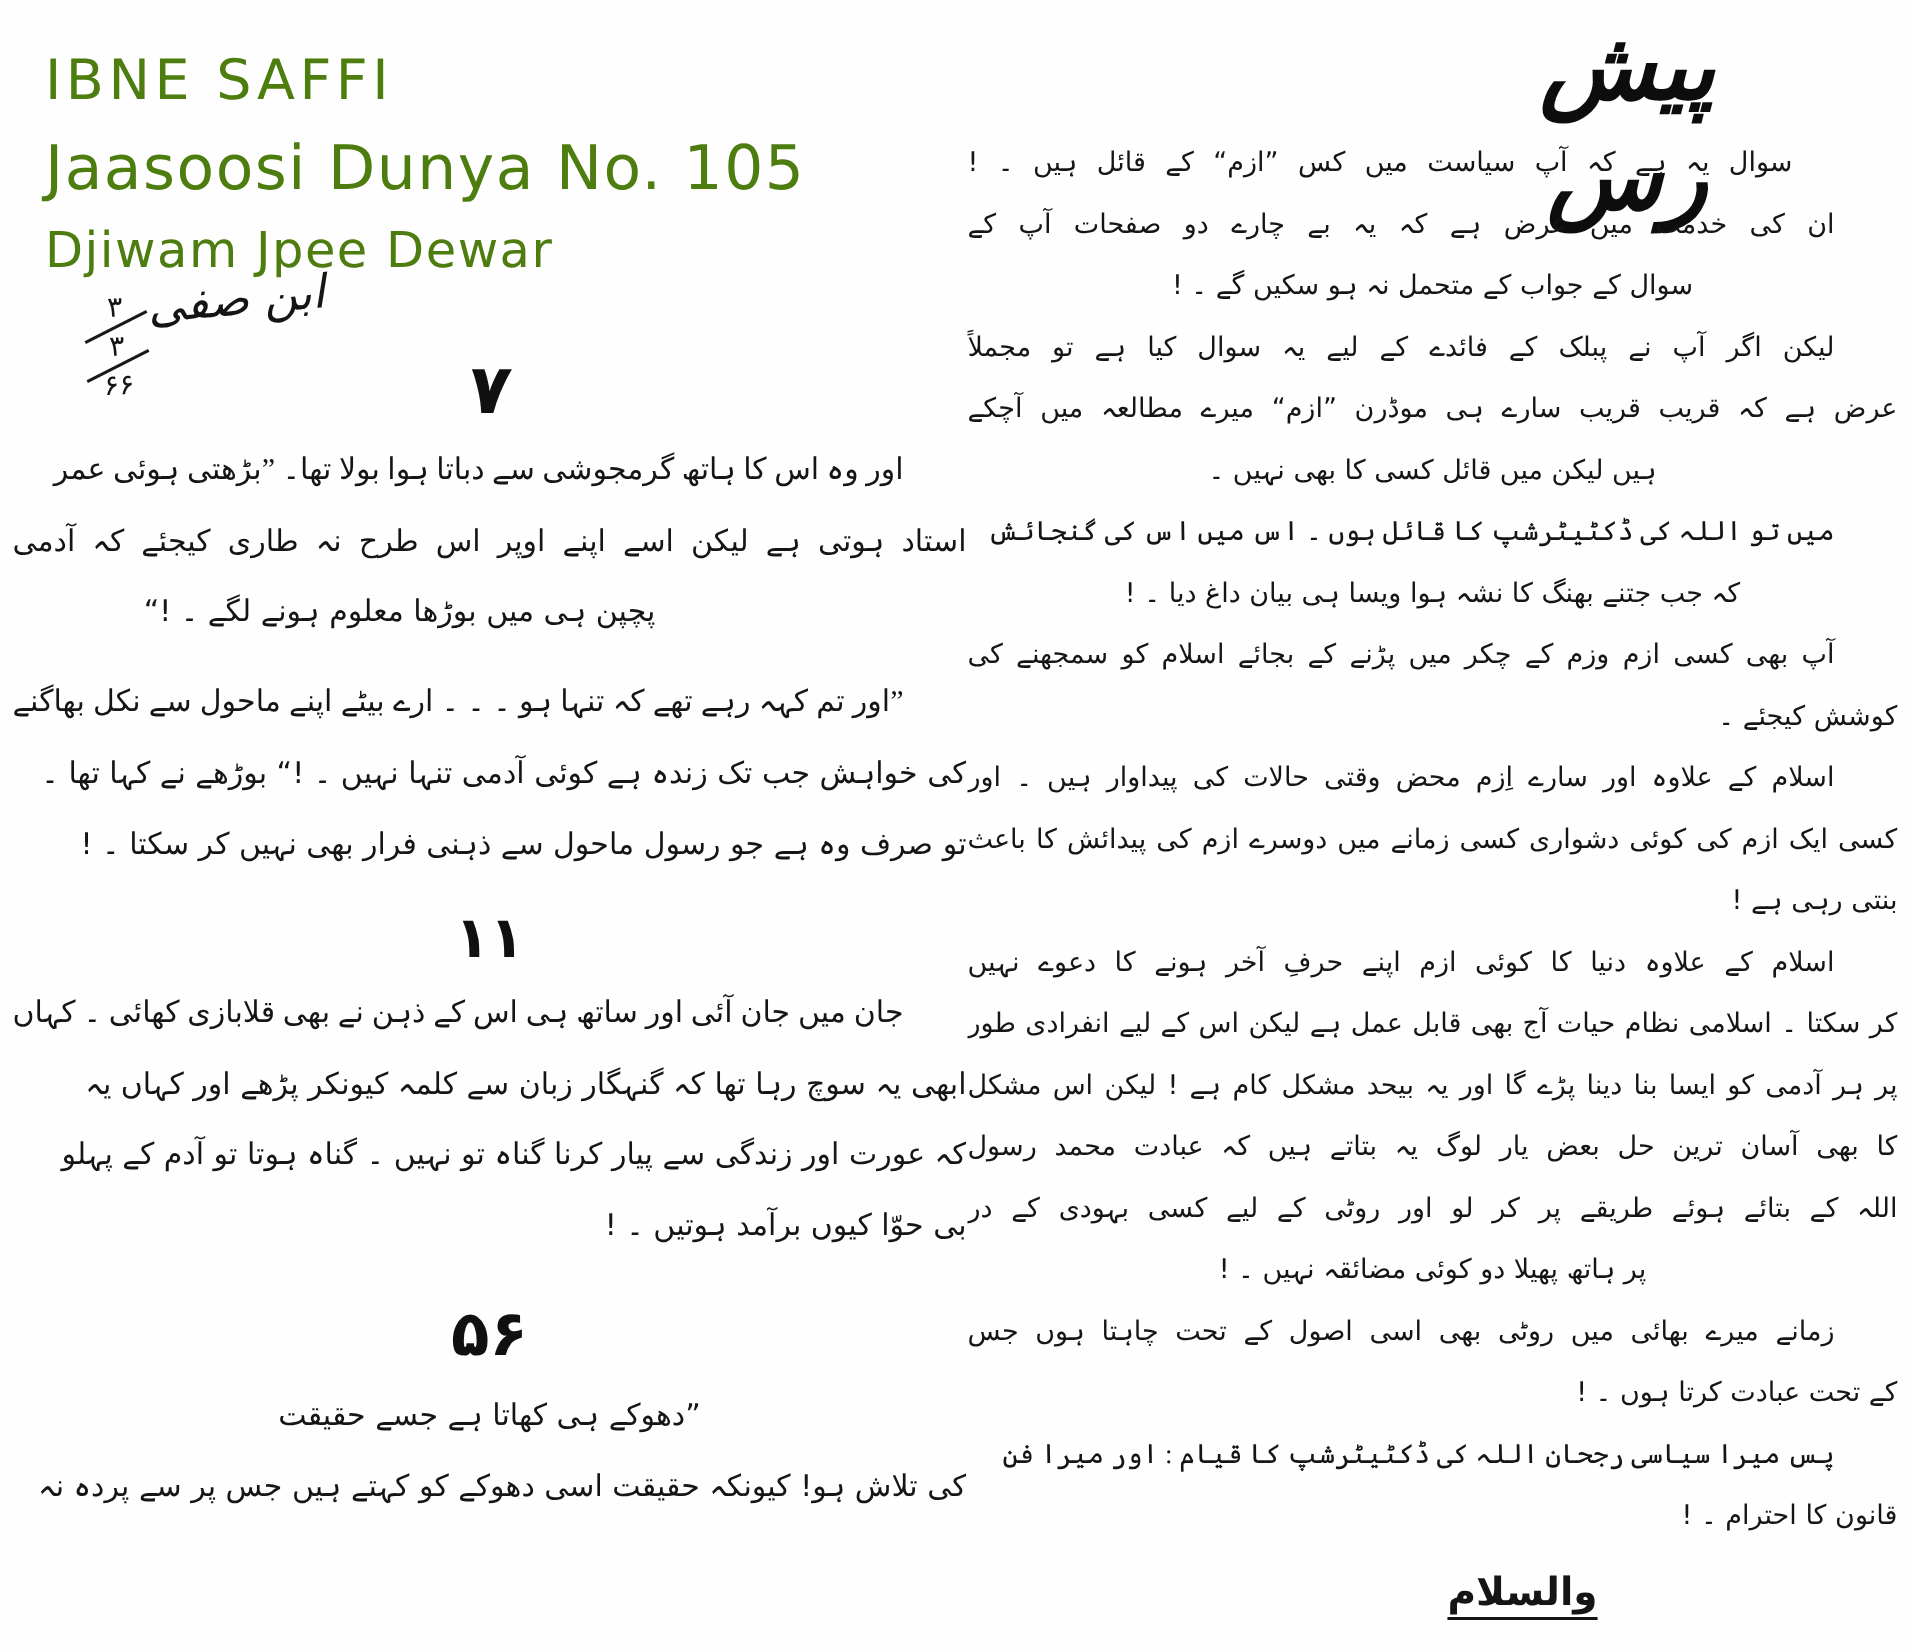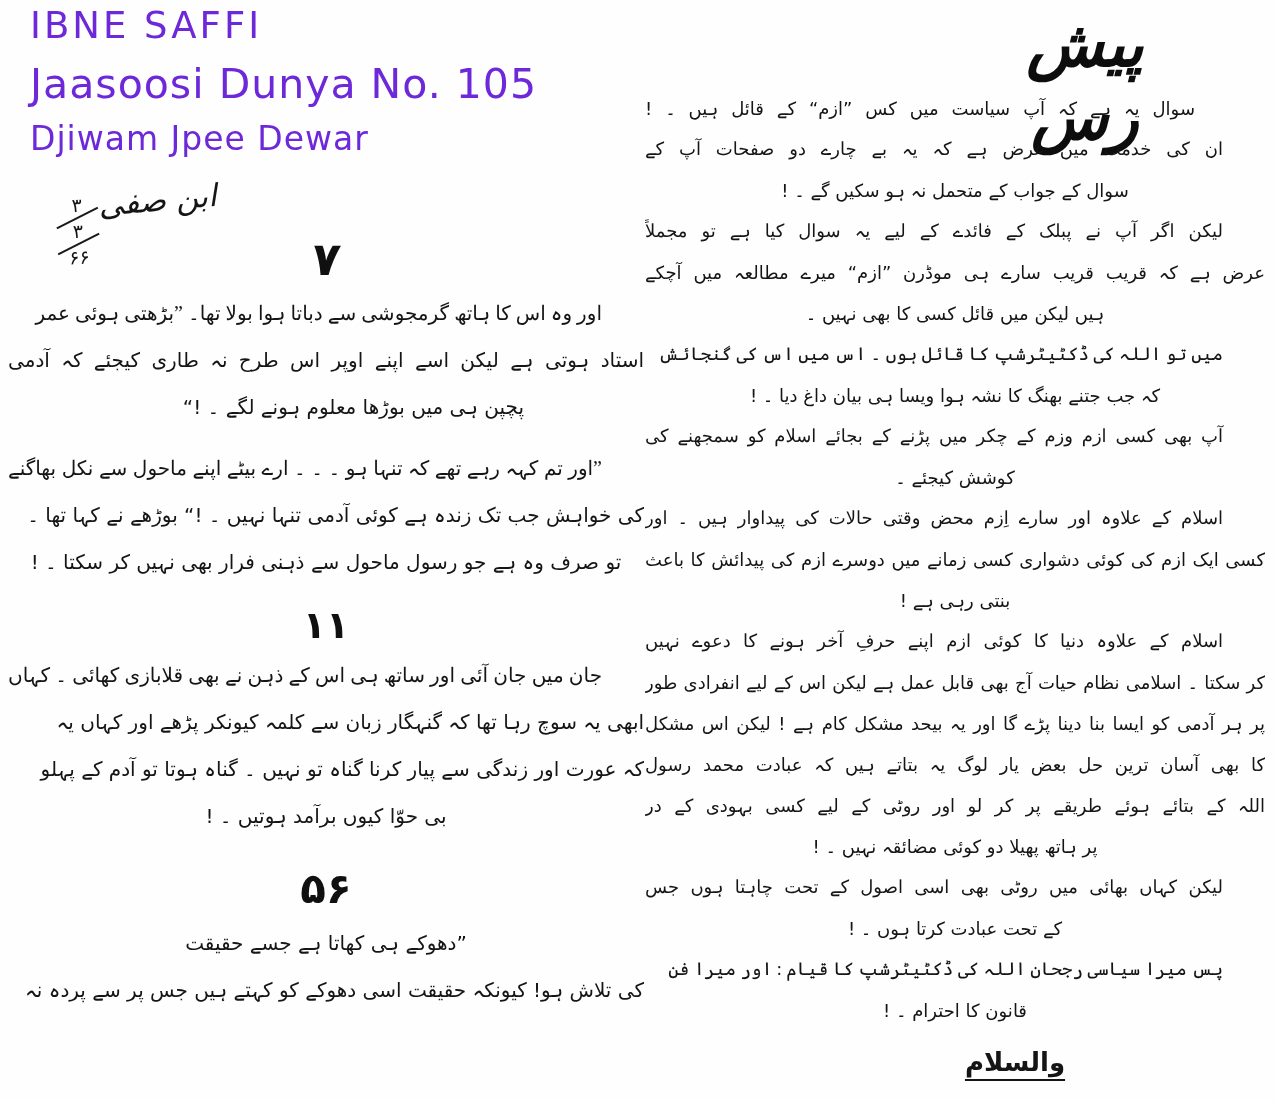--- a/index.html
+++ b/index.html
@@ -5,21 +5,21 @@
   html,body{margin:0;padding:0;}
   body{
     width:1275px;height:1101px;
     background:#fefefe;
     position:relative;
     overflow:hidden;
     font-family:"DejaVu Sans",sans-serif;
     color:#161616;
   }
   
-  .latin-header{position:absolute;left:30px;top:4px;color:#6d28d9;}
+  .latin-header{position:absolute;left:30px;top:32px;color:#4d7c0f;}
   .latin-l1{font-size:37px;letter-spacing:3px;}
   .latin-l2{font-size:41px;margin-top:13px;letter-spacing:1px;}
   .latin-l3{font-size:33px;margin-top:11px;letter-spacing:1px;}
 
   
   .signature{position:absolute;left:38px;top:178px;width:230px;height:110px;}
   .sig-name{
     position:absolute;left:60px;top:4px;
     direction:rtl;font-size:31px;font-style:italic;
     transform:rotate(-5deg);color:#141414;
@@ -32,22 +32,22 @@
   .sig-slant{width:46px;height:2px;background:#191919;transform:rotate(-24deg);margin:1px auto;}
 
   
   .urdu{direction:rtl;color:#151515;}
   .lc-line{font-size:20px;line-height:47px;max-height:47px;overflow:hidden;white-space:nowrap;}
   .rc-line{font-size:18px;line-height:41px;max-height:41px;overflow:hidden;white-space:nowrap;}
   .al-full{white-space:normal;text-align:right;text-align-last:justify;}
   .al-first{white-space:normal;text-align:right;text-align-last:justify;padding-right:42px;font-family:Liberation Serif, serif;}
   .al-first-lg{white-space:normal;text-align:right;text-align-last:justify;padding-right:70px;}
   .al-center{text-align:center;}
-  .al-center-shift{text-align:right;padding-left:0;padding-right:120px;}
-  .al-left{text-align:center;}
+  .al-center-shift{text-align:center;padding-left:0;padding-right:120px;}
+  .al-left{text-align:right;}
 
   
   .left-col{position:absolute;left:8px;top:232px;width:636px;overflow:hidden;}
   .marker{font-weight:bold;text-align:center;color:#101010;}
   .marker-7{font-size:46px;height:58px;line-height:54px;transform:skewX(-6deg);}
   .marker-11{font-size:38px;height:52px;line-height:50px;margin-top:14px;letter-spacing:4px;}
   .marker-56{font-size:42px;height:58px;line-height:54px;margin-top:22px;letter-spacing:3px;}
   .para-gap{margin-top:14px;}
 
   
@@ -122,19 +122,19 @@
   <div class="rc-line al-left">کوشش کیجئے ۔</div>
   <div class="rc-line al-first">اسلام کے علاوہ اور سارے اِزم محض وقتی حالات کی پیداوار ہیں ۔ اور</div>
   <div class="rc-line al-full">کسی ایک ازم کی کوئی دشواری کسی زمانے میں دوسرے ازم کی پیدائش کا باعث</div>
   <div class="rc-line al-left">بنتی رہی ہے !</div>
   <div class="rc-line al-first">اسلام کے علاوہ دنیا کا کوئی ازم اپنے حرفِ آخر ہونے کا دعوے نہیں</div>
   <div class="rc-line al-full">کر سکتا ۔ اسلامی نظام حیات آج بھی قابل عمل ہے لیکن اس کے لیے انفرادی طور</div>
   <div class="rc-line al-full">پر ہر آدمی کو ایسا بنا دینا پڑے گا اور یہ بیحد مشکل کام ہے ! لیکن اس مشکل</div>
   <div class="rc-line al-full">کا بھی آسان ترین حل بعض یار لوگ یہ بتاتے ہیں کہ عبادت محمد رسول</div>
   <div class="rc-line al-full">اللہ کے بتائے ہوئے طریقے پر کر لو اور روٹی کے لیے کسی بہودی کے در</div>
   <div class="rc-line al-center">پر ہاتھ پھیلا دو کوئی مضائقہ نہیں ۔ !</div>
-  <div class="rc-line al-first">لیکن کہاں بھائی میں روٹی بھی اسی اصول کے تحت چاہتا ہوں جس</div>
+  <div class="rc-line al-first">زمانے میرے بھائی میں روٹی بھی اسی اصول کے تحت چاہتا ہوں جس</div>
   <div class="rc-line al-left">کے تحت عبادت کرتا ہوں ۔ !</div>
   <div class="rc-line al-first">پس میرا سیاسی رجحان اللہ کی ڈکٹیٹرشپ کا قیام : اور میرا فن سکھاتا ہے</div>
   <div class="rc-line al-left">قانون کا احترام ۔ !</div>
 
   <div class="closing">والسلام</div>
 </div>
 
 </body></html>

